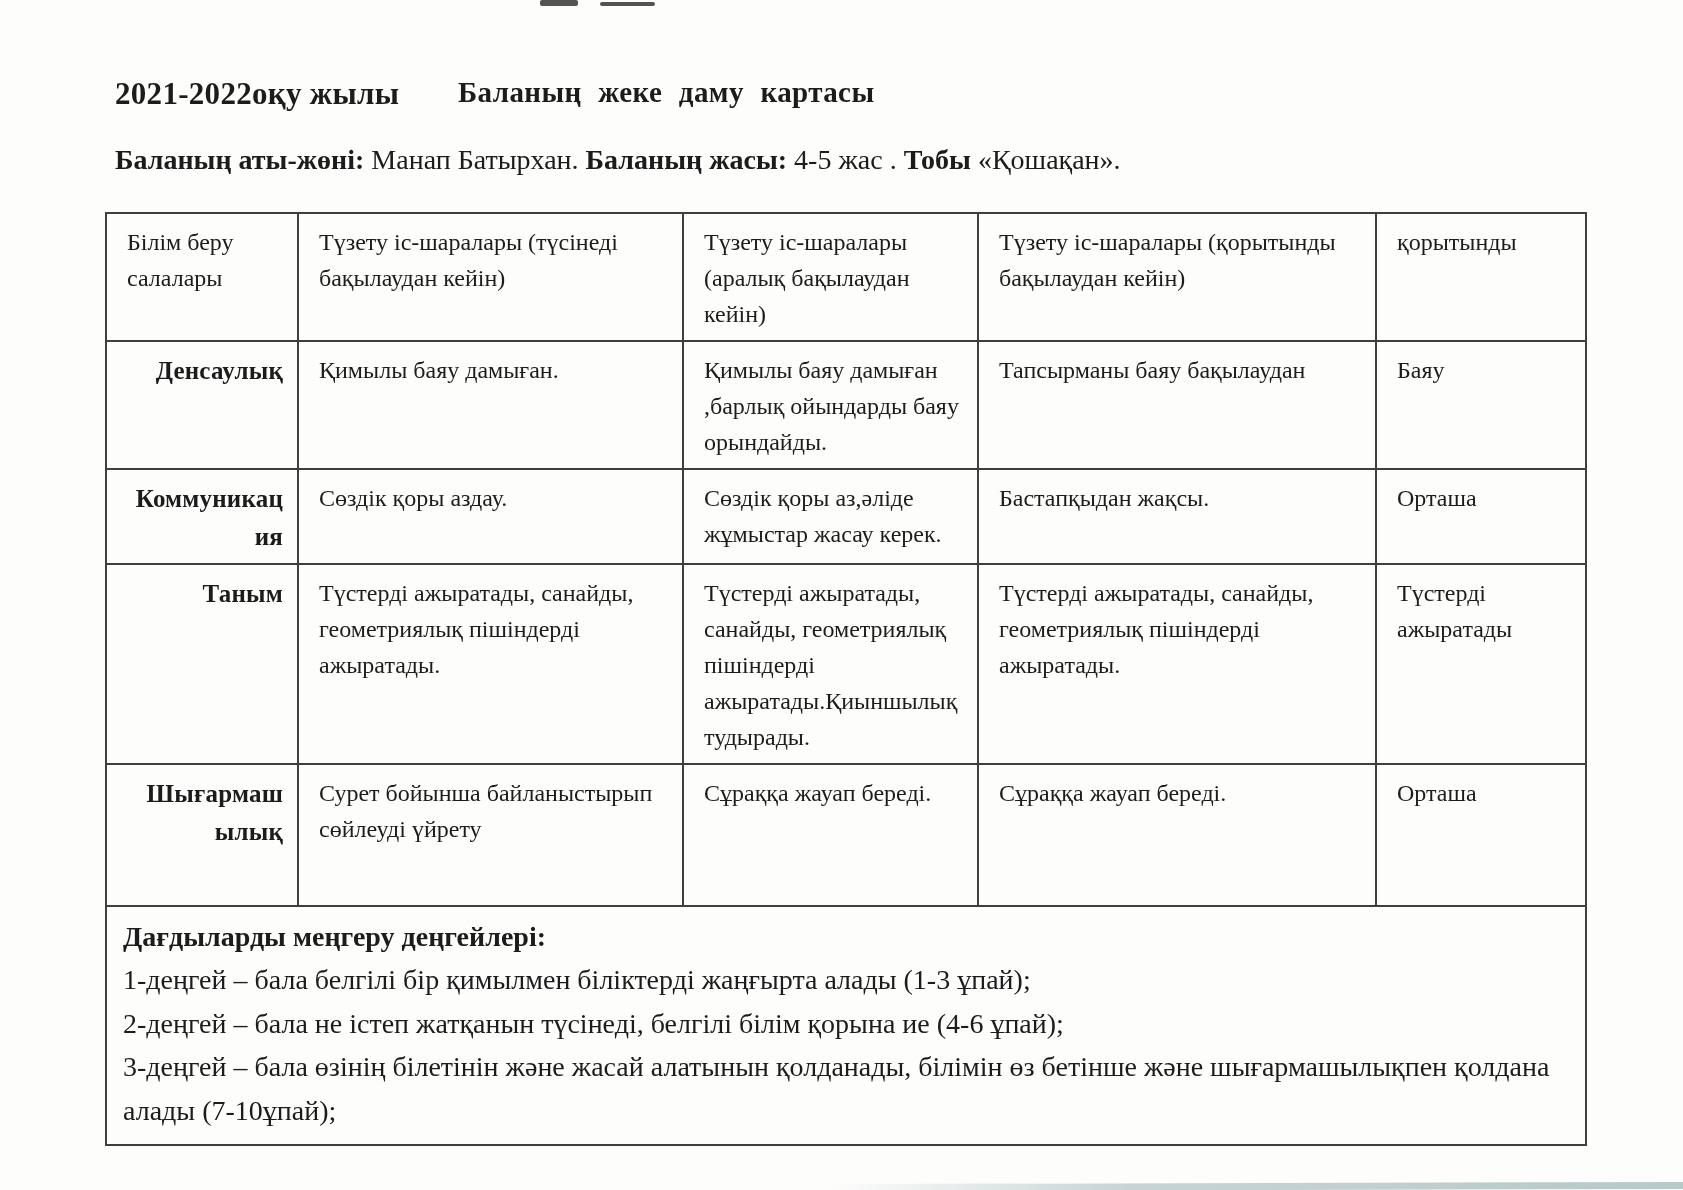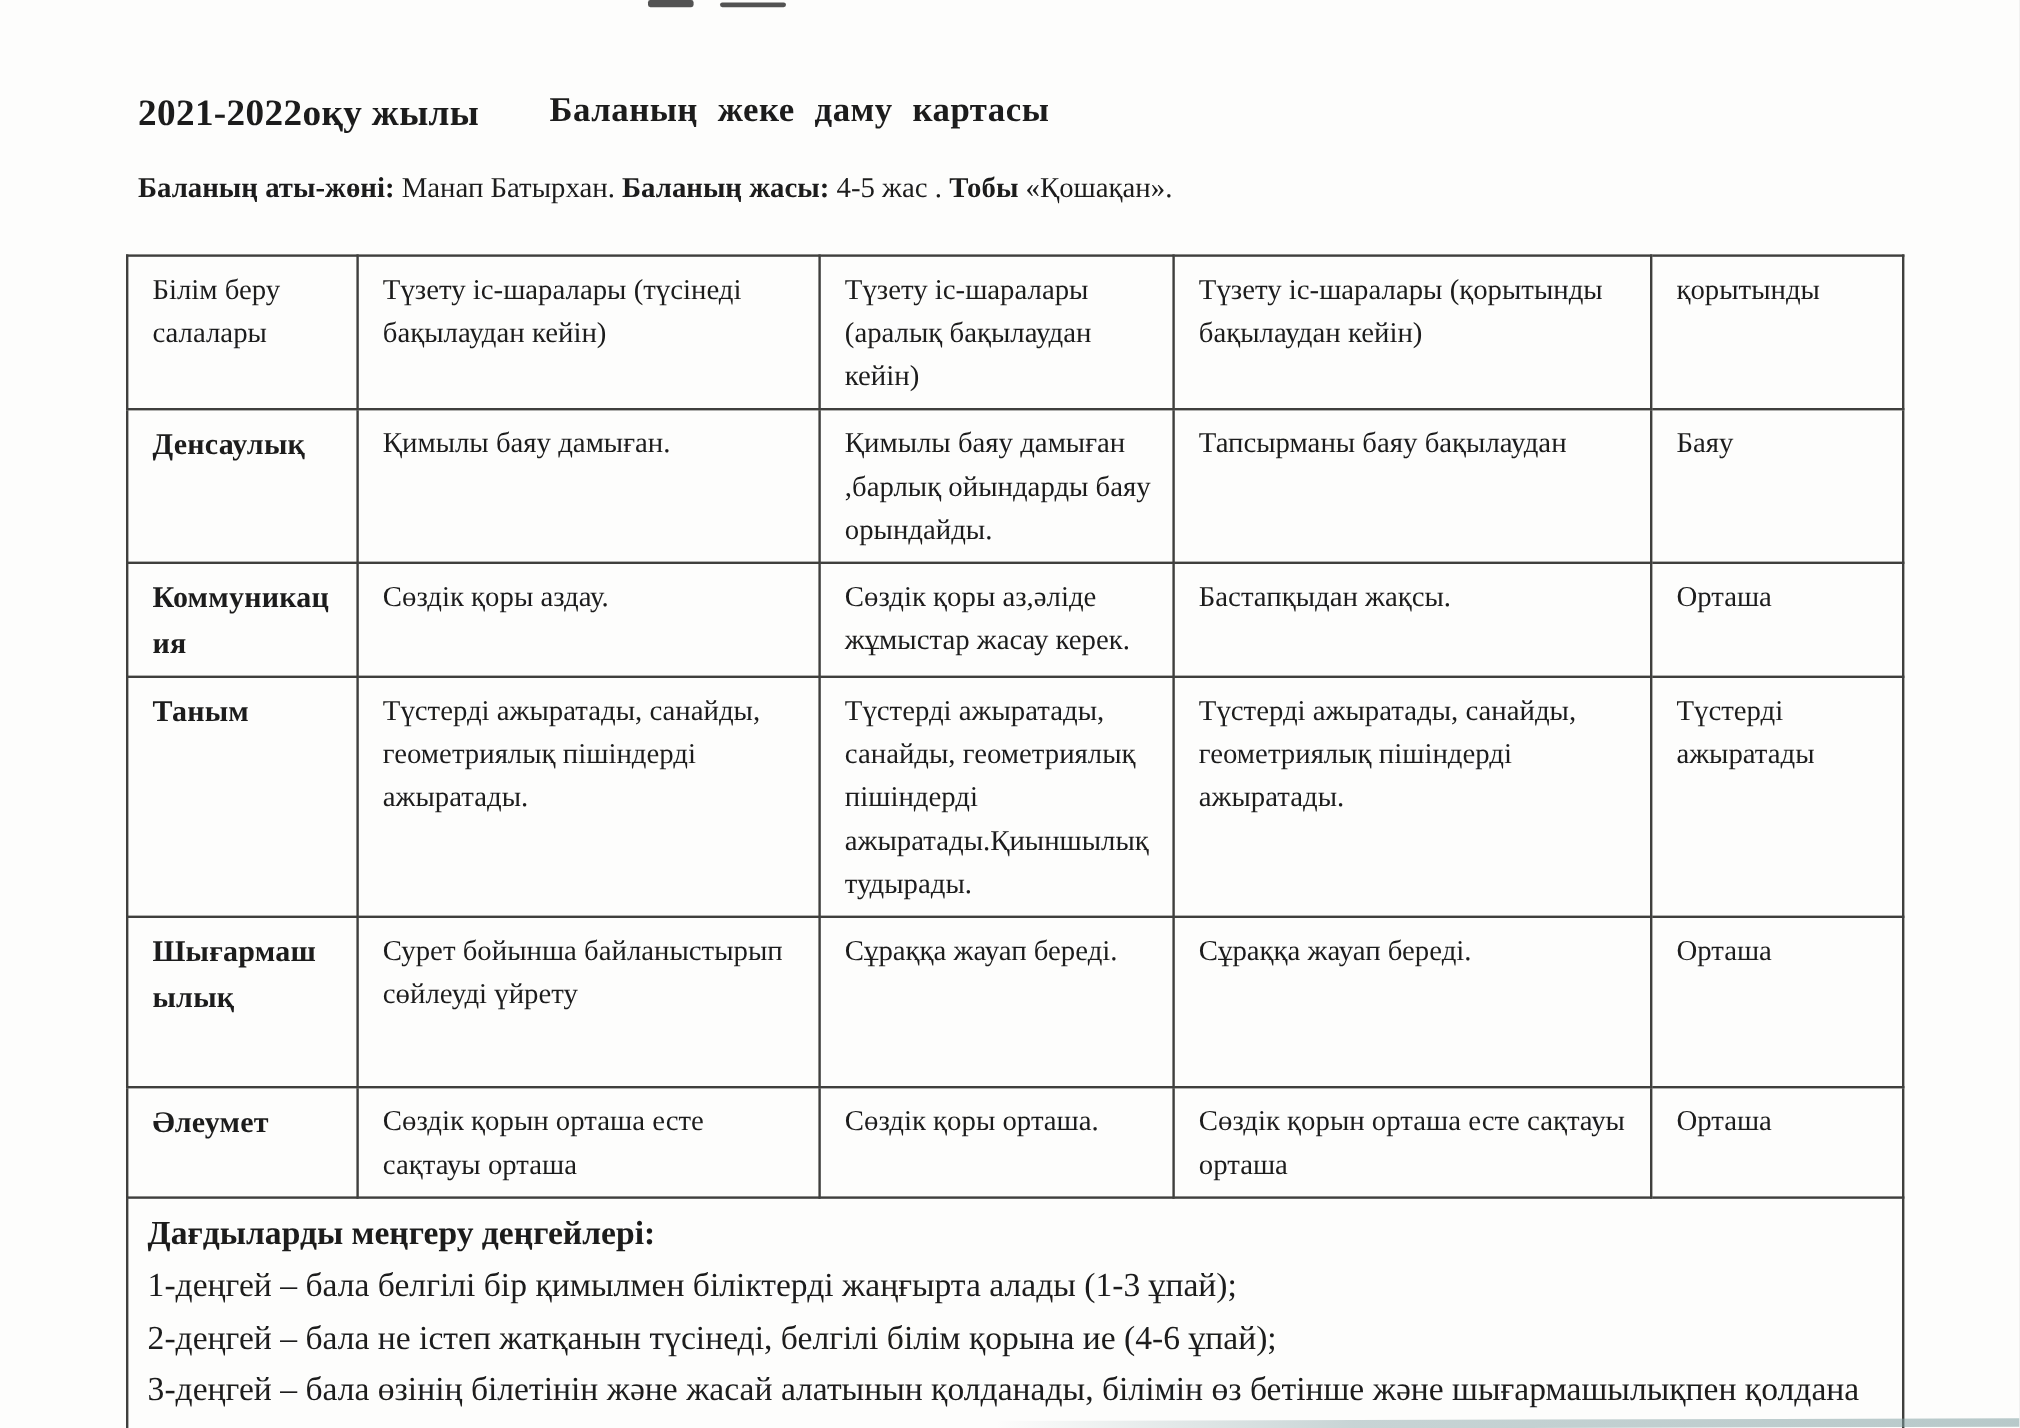--- a/index.html
+++ b/index.html
@@ -31,21 +31,21 @@
     left: 458px;
     font-size: 29px;
     font-weight: bold;
     word-spacing: 9px;
     letter-spacing: 0.4px;
   }
   .info-line {
     position: absolute;
     top: 144px;
     left: 115px;
-    font-size: 24px;
+    font-size: 28px;
     white-space: nowrap;
   }
   .info-line .lbl { font-weight: bold; }
 
   
   table.dev-table {
     position: absolute;
     top: 212px;
     left: 105px;
     width: 1480px;
@@ -72,20 +72,21 @@
   .dev-table tr.r0   td { height: 100px; }
   .dev-table tr.r1   td { height: 50px; }
   .dev-table tr.r2   td { height: 148px; }
   .dev-table tr.r3   td { height: 122px; }
   .dev-table tr.r4   td { height: 52px; }
 
   .dev-table td.area {
     font-weight: bold;
     font-size: 25px;
     letter-spacing: 0.2px;
+    text-align: right;
   }
   .dev-table td.legend-cell {
     font-size: 28px;
     line-height: 1.55;
     padding: 8px 16px 12px 16px;
     height: 150px;
   }
   .legend-title { font-weight: bold; }
   .legend-line { font-weight: normal; }
 
@@ -164,27 +165,20 @@
       </tr>
 
       <tr class="r3">
         <td class="area">Шығармашылық</td>
         <td>Сурет бойынша байланыстырып сөйлеуді үйрету</td>
         <td>Сұраққа жауап береді.</td>
         <td>Сұраққа жауап береді.</td>
         <td>Орташа</td>
       </tr>
 
-      <tr class="r4">
-        <td class="area">Әлеумет</td>
-        <td>Сөздік қорын орташа есте сақтауы орташа</td>
-        <td>Сөздік қоры орташа.</td>
-        <td>Сөздік қорын орташа  есте сақтауы орташа</td>
-        <td>Орташа</td>
-      </tr>
 
       <tr>
         <td class="legend-cell" colspan="5">
           <div class="legend-title">Дағдыларды меңгеру деңгейлері:</div>
           <div class="legend-line">1-деңгей – бала белгілі бір қимылмен біліктерді жаңғырта алады (1-3 ұпай);</div>
           <div class="legend-line">2-деңгей – бала не істеп жатқанын түсінеді, белгілі білім қорына ие (4-6 ұпай);</div>
           <div class="legend-line">3-деңгей – бала өзінің білетінін және жасай алатынын қолданады, білімін өз бетінше және шығармашылықпен қолдана алады (7-10ұпай);</div>
         </td>
       </tr>
     </tbody>

